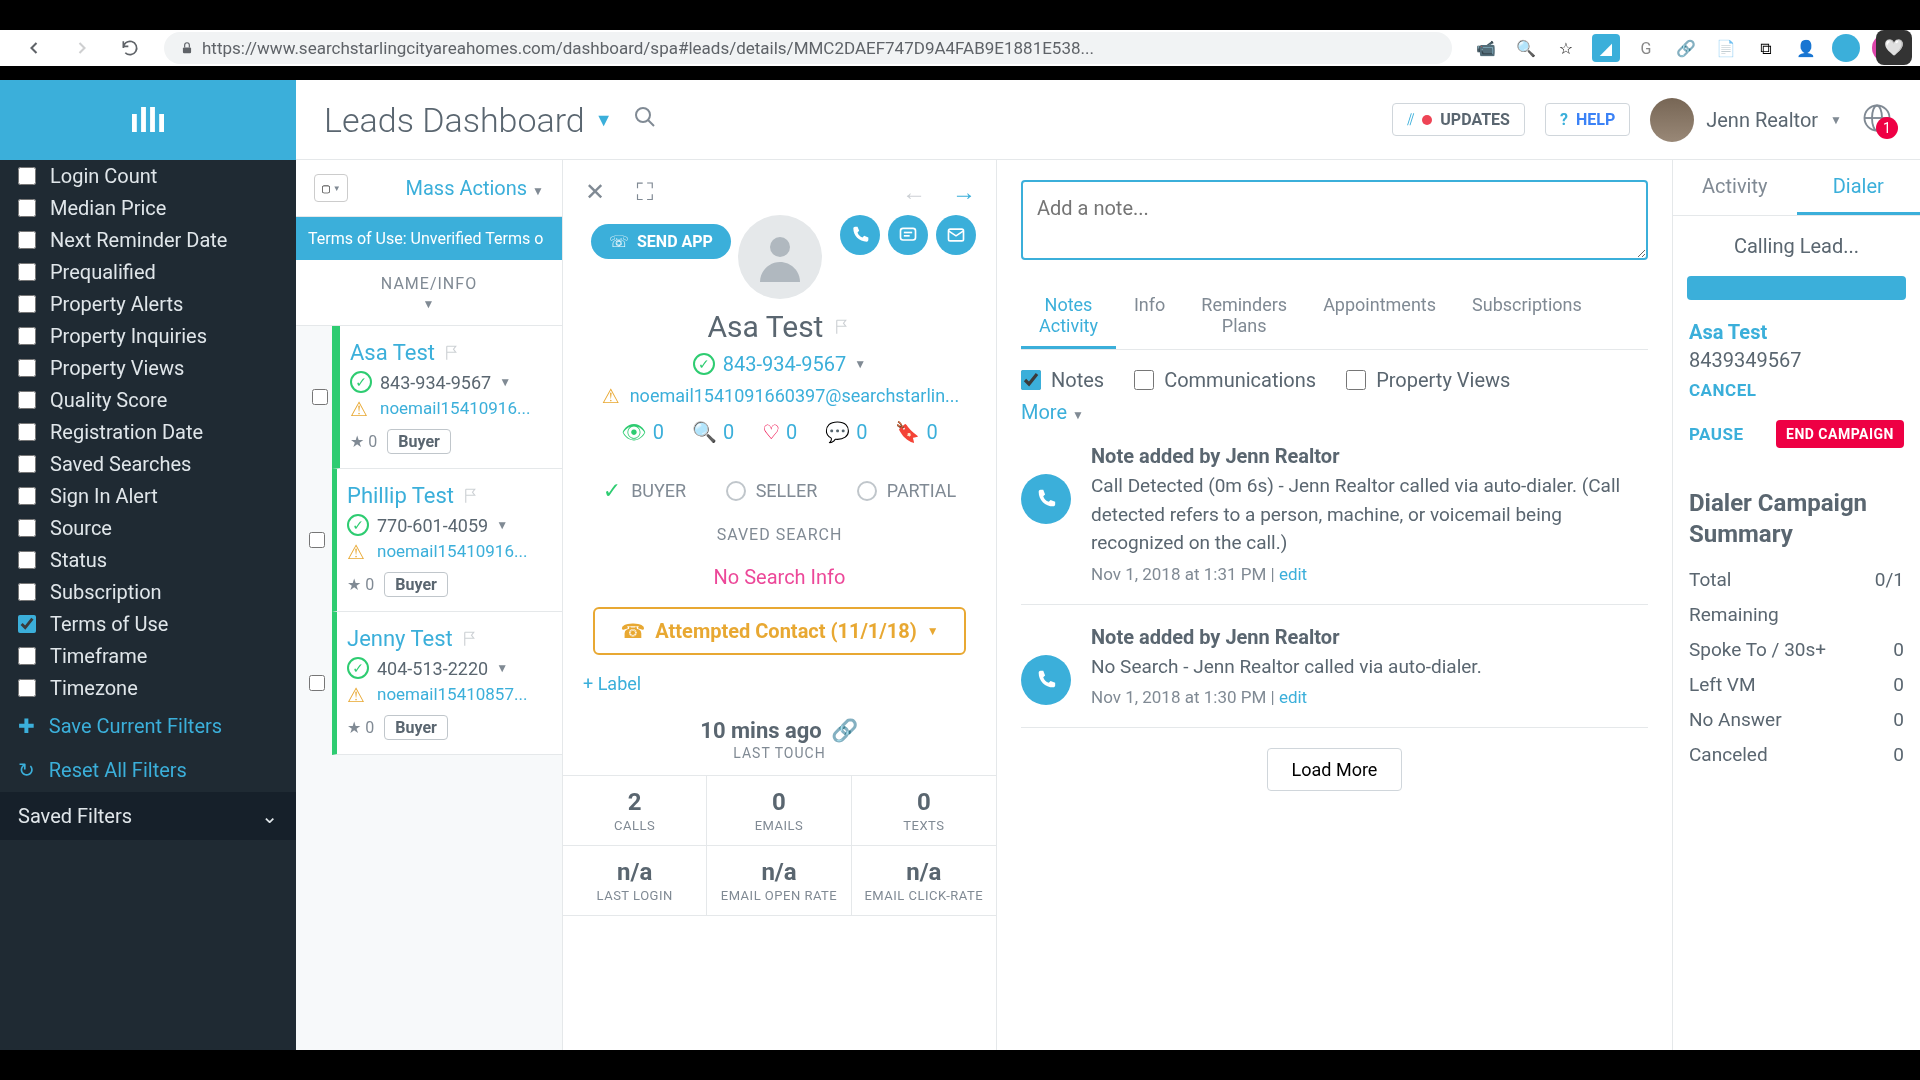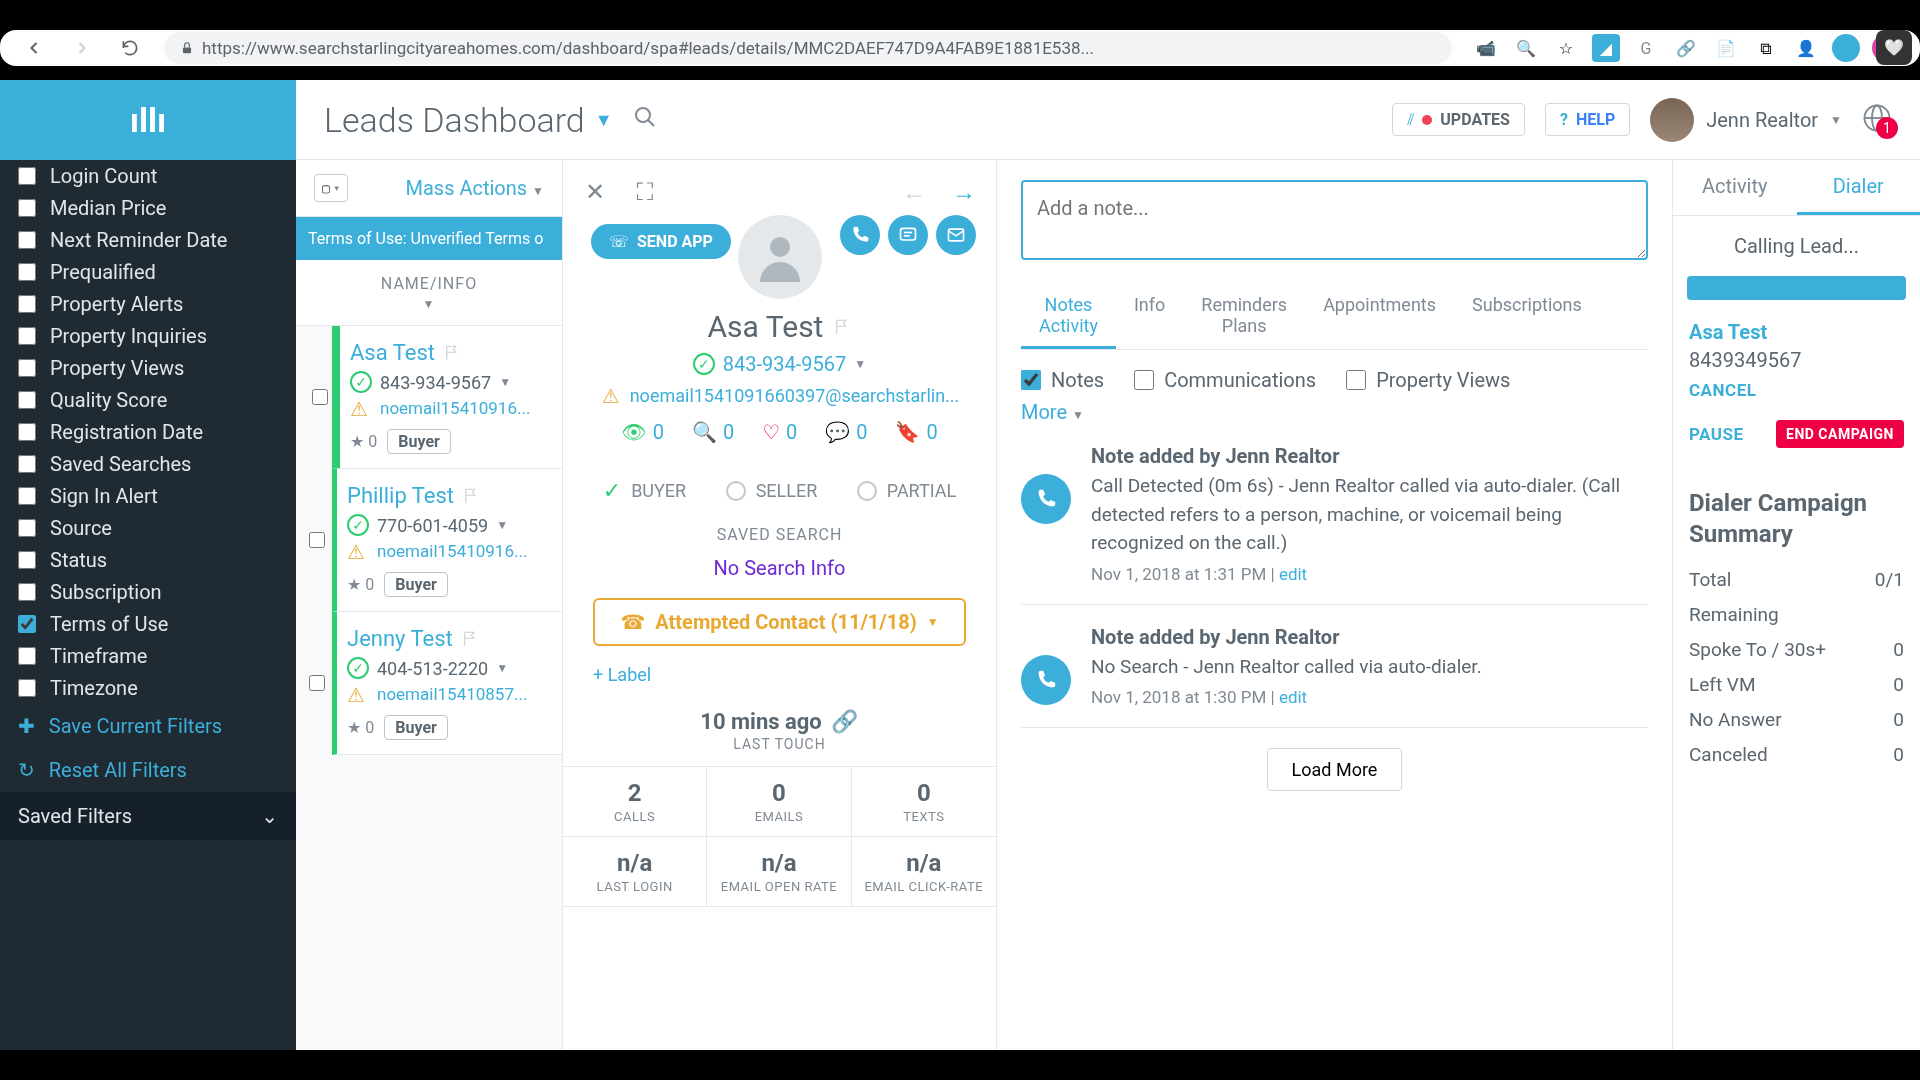--- a/index.html
+++ b/index.html
@@ -1,17 +1,17 @@
 <!DOCTYPE html>
 <html><head>
 <meta charset="utf-8">
 <style>
 * { box-sizing: border-box; margin: 0; padding: 0; font-family: -apple-system, BlinkMacSystemFont, "Segoe UI", Roboto, Arial, sans-serif; }
 body { background: #000; width: 1920px; height: 1080px; overflow: hidden; position: relative; }
-.browser-chrome { background: #fff; height: 36px; display: flex; align-items: center; padding: 0 20px; gap: 20px; position: absolute; top: 30px; left: 0; right: 0; border-radius: 16px; }
+.browser-chrome { background: #fff; height: 36px; display: flex; align-items: center; padding: 0 20px; gap: 20px; position: absolute; top: 30px; left: 0; right: 0; }
 .nav-arrow { width: 28px; height: 28px; display: flex; align-items: center; justify-content: center; cursor: pointer; }
 .nav-arrow.disabled { opacity: 0.3; }
 .url-bar { flex: 1; background: #f1f3f4; border-radius: 18px; padding: 6px 16px; font-size: 17px; color: #5f6368; display: flex; align-items: center; gap: 8px; }
 .chrome-icons { display: flex; gap: 12px; align-items: center; }
 .chrome-icon { width: 28px; height: 28px; border-radius: 4px; display: flex; align-items: center; justify-content: center; }
 .heart-badge { position: absolute; right: 8px; top: 30px; background: #333; border-radius: 8px; padding: 8px; }
 
 .app { position: absolute; top: 80px; left: 0; right: 0; bottom: 30px; display: flex; background: #fff; justify-content: center; }
 
 .sidebar { width: 296px; background: #1f2a33; color: #e0e6ea; overflow-y: auto; position: relative; }
@@ -65,23 +65,23 @@
 .comm-icon { width: 40px; height: 40px; border-radius: 50%; background: #3bafda; color: #fff; display: flex; align-items: center; justify-content: center; cursor: pointer; }
 .detail-name { font-size: 30px; color: #5a6670; margin-top: 10px; display: flex; align-items: center; justify-content: center; gap: 10px; }
 .detail-phone { color: #3bafda; font-size: 20px; margin-top: 8px; display: flex; align-items: center; justify-content: center; gap: 8px; }
 .detail-email { color: #3bafda; font-size: 18px; margin-top: 8px; display: flex; align-items: center; justify-content: center; gap: 8px; overflow: hidden; }
 .stats-row { display: flex; justify-content: center; gap: 28px; margin-top: 14px; font-size: 20px; }
 .stat { display: flex; align-items: center; gap: 6px; }
 .type-row { display: flex; justify-content: space-around; padding: 14px 20px; }
 .type-opt { display: flex; align-items: center; gap: 10px; font-size: 18px; color: #808a94; }
 .type-radio { width: 20px; height: 20px; border-radius: 50%; border: 2px solid #c0c6cb; }
 .saved-search-label { text-align: center; color: #808a94; font-size: 16px; letter-spacing: 1px; margin-top: 8px; }
-.saved-search-val { text-align: center; color: #6d28d9; font-size: 20px; margin-top: 12px; }
+.saved-search-val { text-align: center; color: #ec4899; font-size: 20px; margin-top: 21px; }
 .contact-status { margin: 18px 30px; border: 2px solid #e8a832; border-radius: 6px; padding: 10px; text-align: center; color: #e8a832; font-size: 20px; display: flex; align-items: center; justify-content: center; gap: 10px; cursor: pointer; }
-.add-label { color: #3bafda; font-size: 18px; margin-left: 30px; cursor: pointer; }
+.add-label { color: #3bafda; font-size: 18px; margin-left: 20px; cursor: pointer; }
 .last-touch { text-align: center; margin-top: 24px; font-size: 22px; color: #5a6670; }
 .last-touch-label { font-size: 14px; color: #808a94; letter-spacing: 1px; margin-top: 2px; }
 .metrics-grid { display: grid; grid-template-columns: repeat(3, 1fr); border-top: 1px solid #e5e8ea; margin-top: 14px; }
 .metric { border-right: 1px solid #e5e8ea; border-bottom: 1px solid #e5e8ea; padding: 12px 8px; text-align: center; }
 .metric:nth-child(3n) { border-right: none; }
 .metric-val { font-size: 24px; color: #5a6670; font-weight: bold; }
 .metric-label { font-size: 13px; color: #808a94; letter-spacing: 0.5px; margin-top: 2px; }
 
 .notes-column { flex: 1; background: #fff; padding: 20px 24px; overflow-y: auto; }
 .note-input { width: 100%; border: 2px solid #3bafda; border-radius: 4px; padding: 14px; font-size: 20px; min-height: 64px; resize: vertical; outline: none; }

